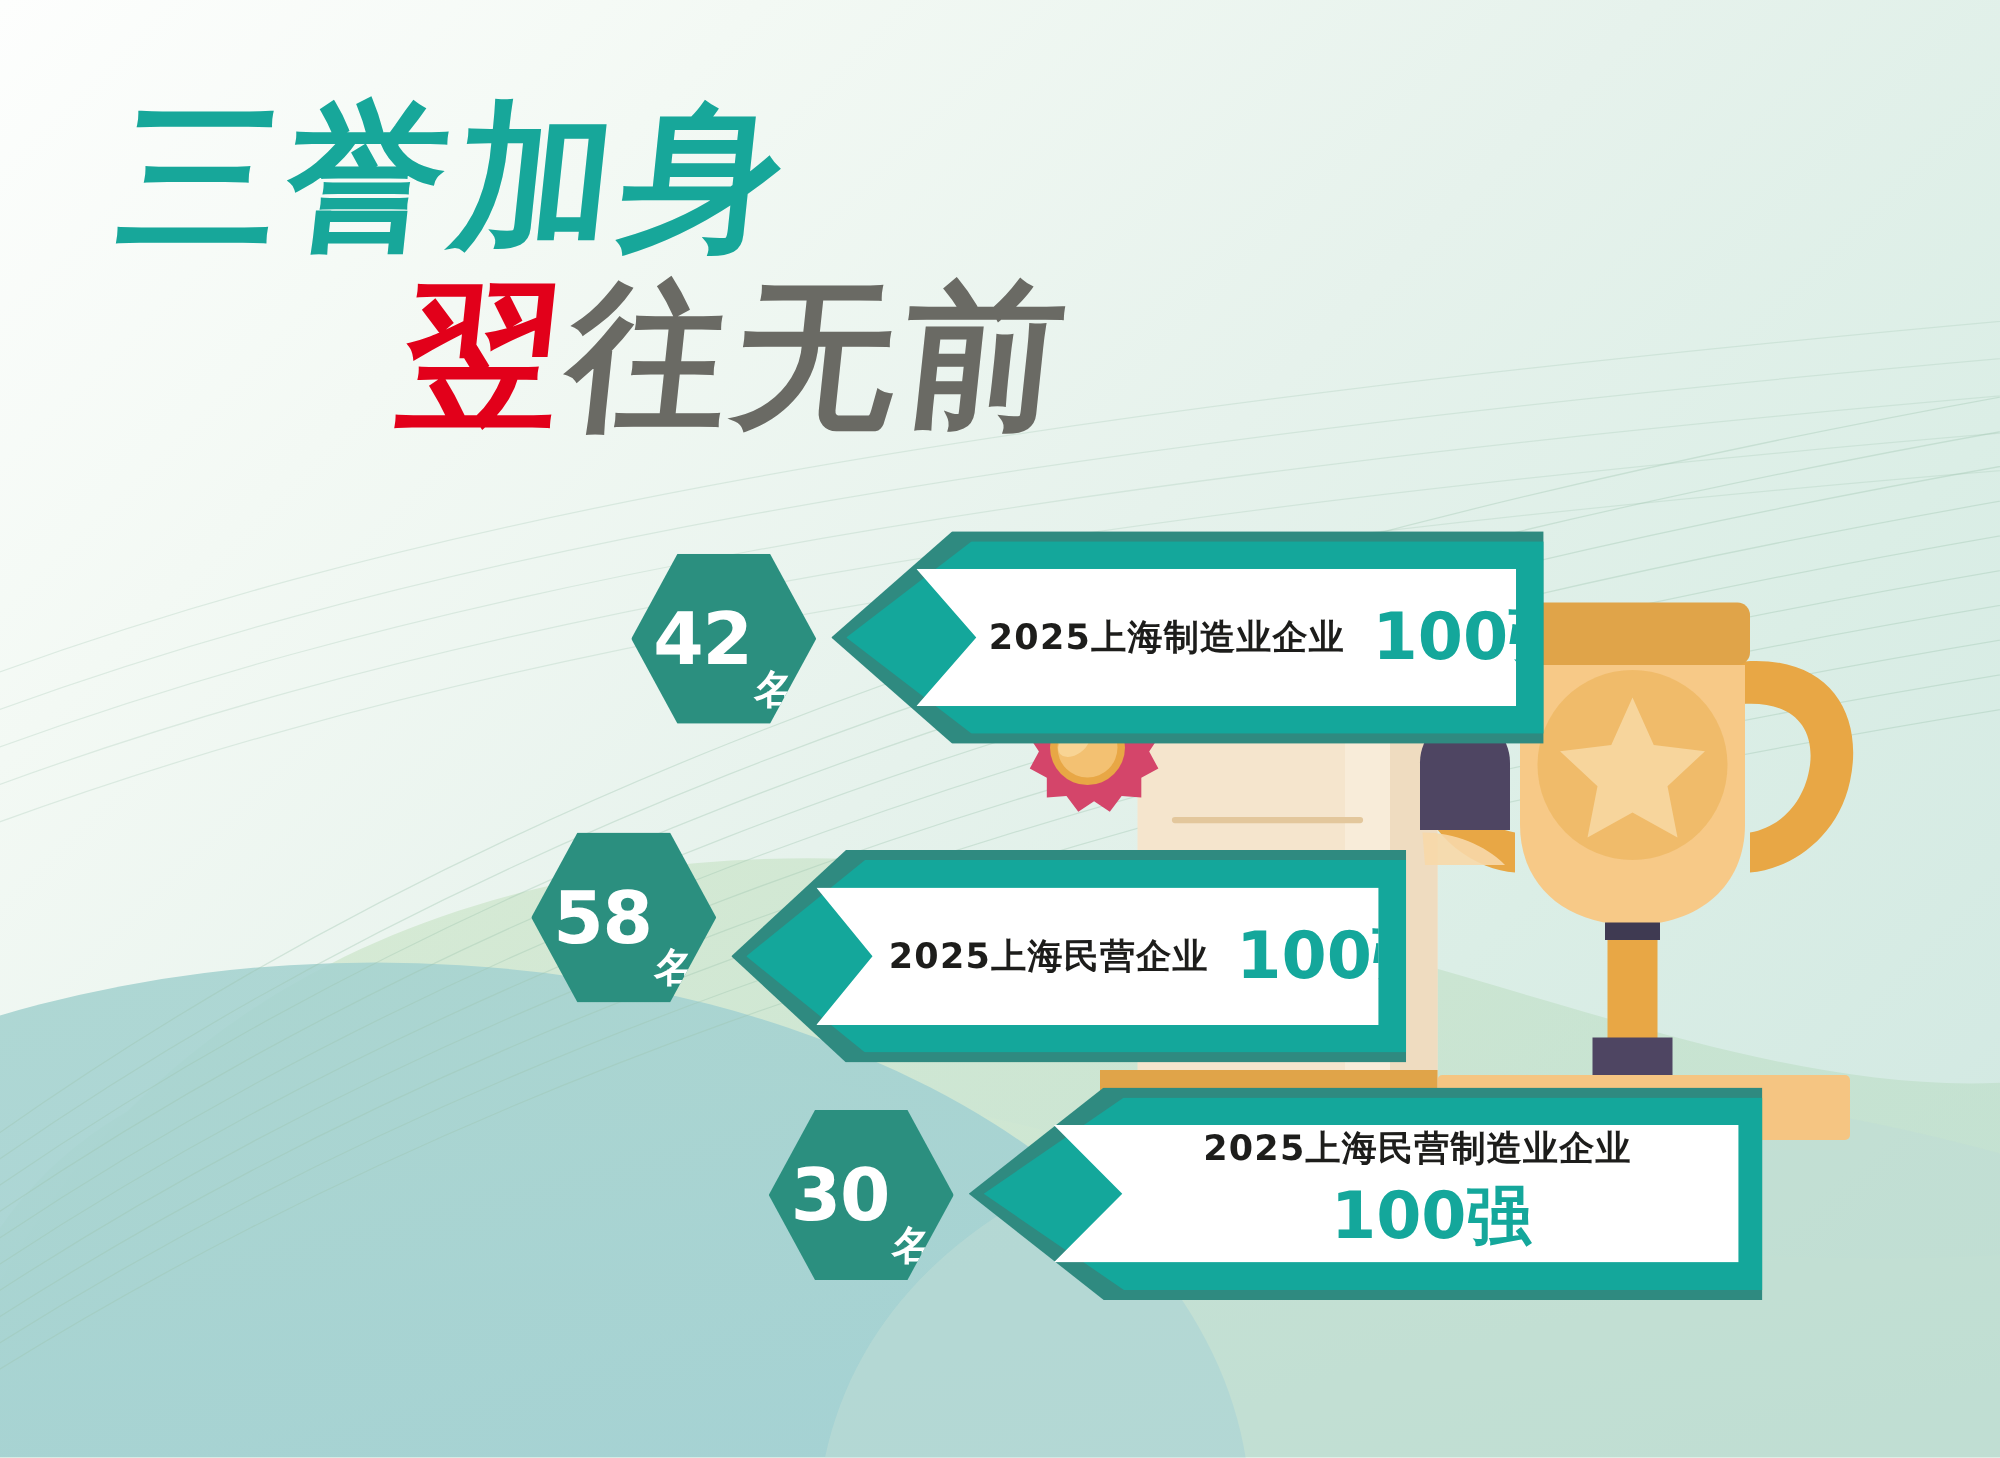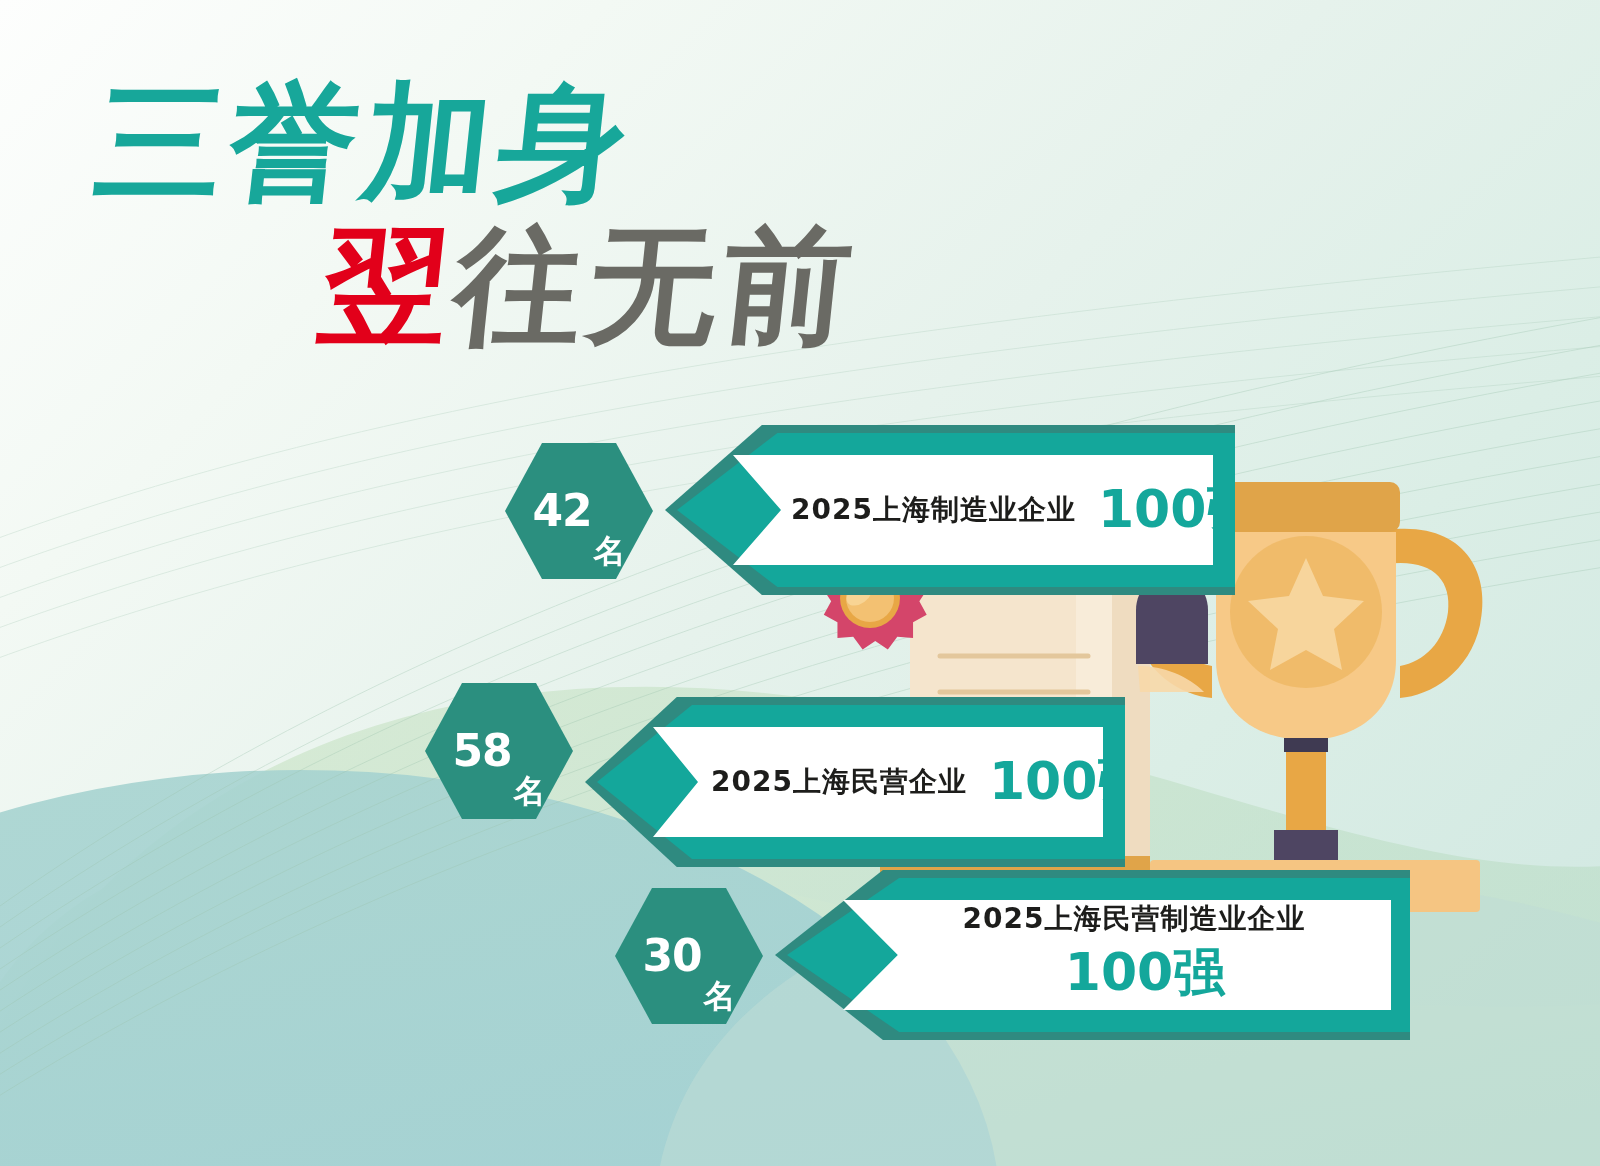--- a/index.html
+++ b/index.html
@@ -33,33 +33,33 @@
   .t-red{color:#e2001a;}
   .t-gray{color:#6a6a64;}
 
   
   .illus{position:absolute;left:820px;top:460px;width:700px;height:470px;}
   .illus svg{width:100%;height:100%;display:block;}
 
   
   .row{position:absolute;height:170px;}
   .row-1{left:505px;top:425px;width:730px;}
-  .row-2{left:425px;top:665px;width:700px;}
+  .row-2{left:425px;top:648px;width:700px;}
   .row-3{left:615px;top:870px;width:795px;}
 
   .hex{
     position:absolute;left:0;top:18px;
     width:148px;height:136px;
     background:#2b8f7f;
     clip-path:polygon(25% 0%,75% 0%,100% 50%,75% 100%,25% 100%,0% 50%);
     display:flex;align-items:center;justify-content:center;
     color:#ffffff;
   }
   .hex-num{
-    font-size:44px;font-weight:bold;line-height:1;
+    font-size:58px;font-weight:bold;line-height:1;
     font-family:"DejaVu Sans","Liberation Sans",sans-serif;
     letter-spacing:-1px;
   }
   .hex-unit{
     font-size:32px;font-weight:bold;line-height:1;
     margin-left:2px;align-self:flex-end;margin-bottom:12px;
   }
 
   .chev-wrap{position:absolute;top:0;height:170px;}
   .chev-shadow{

